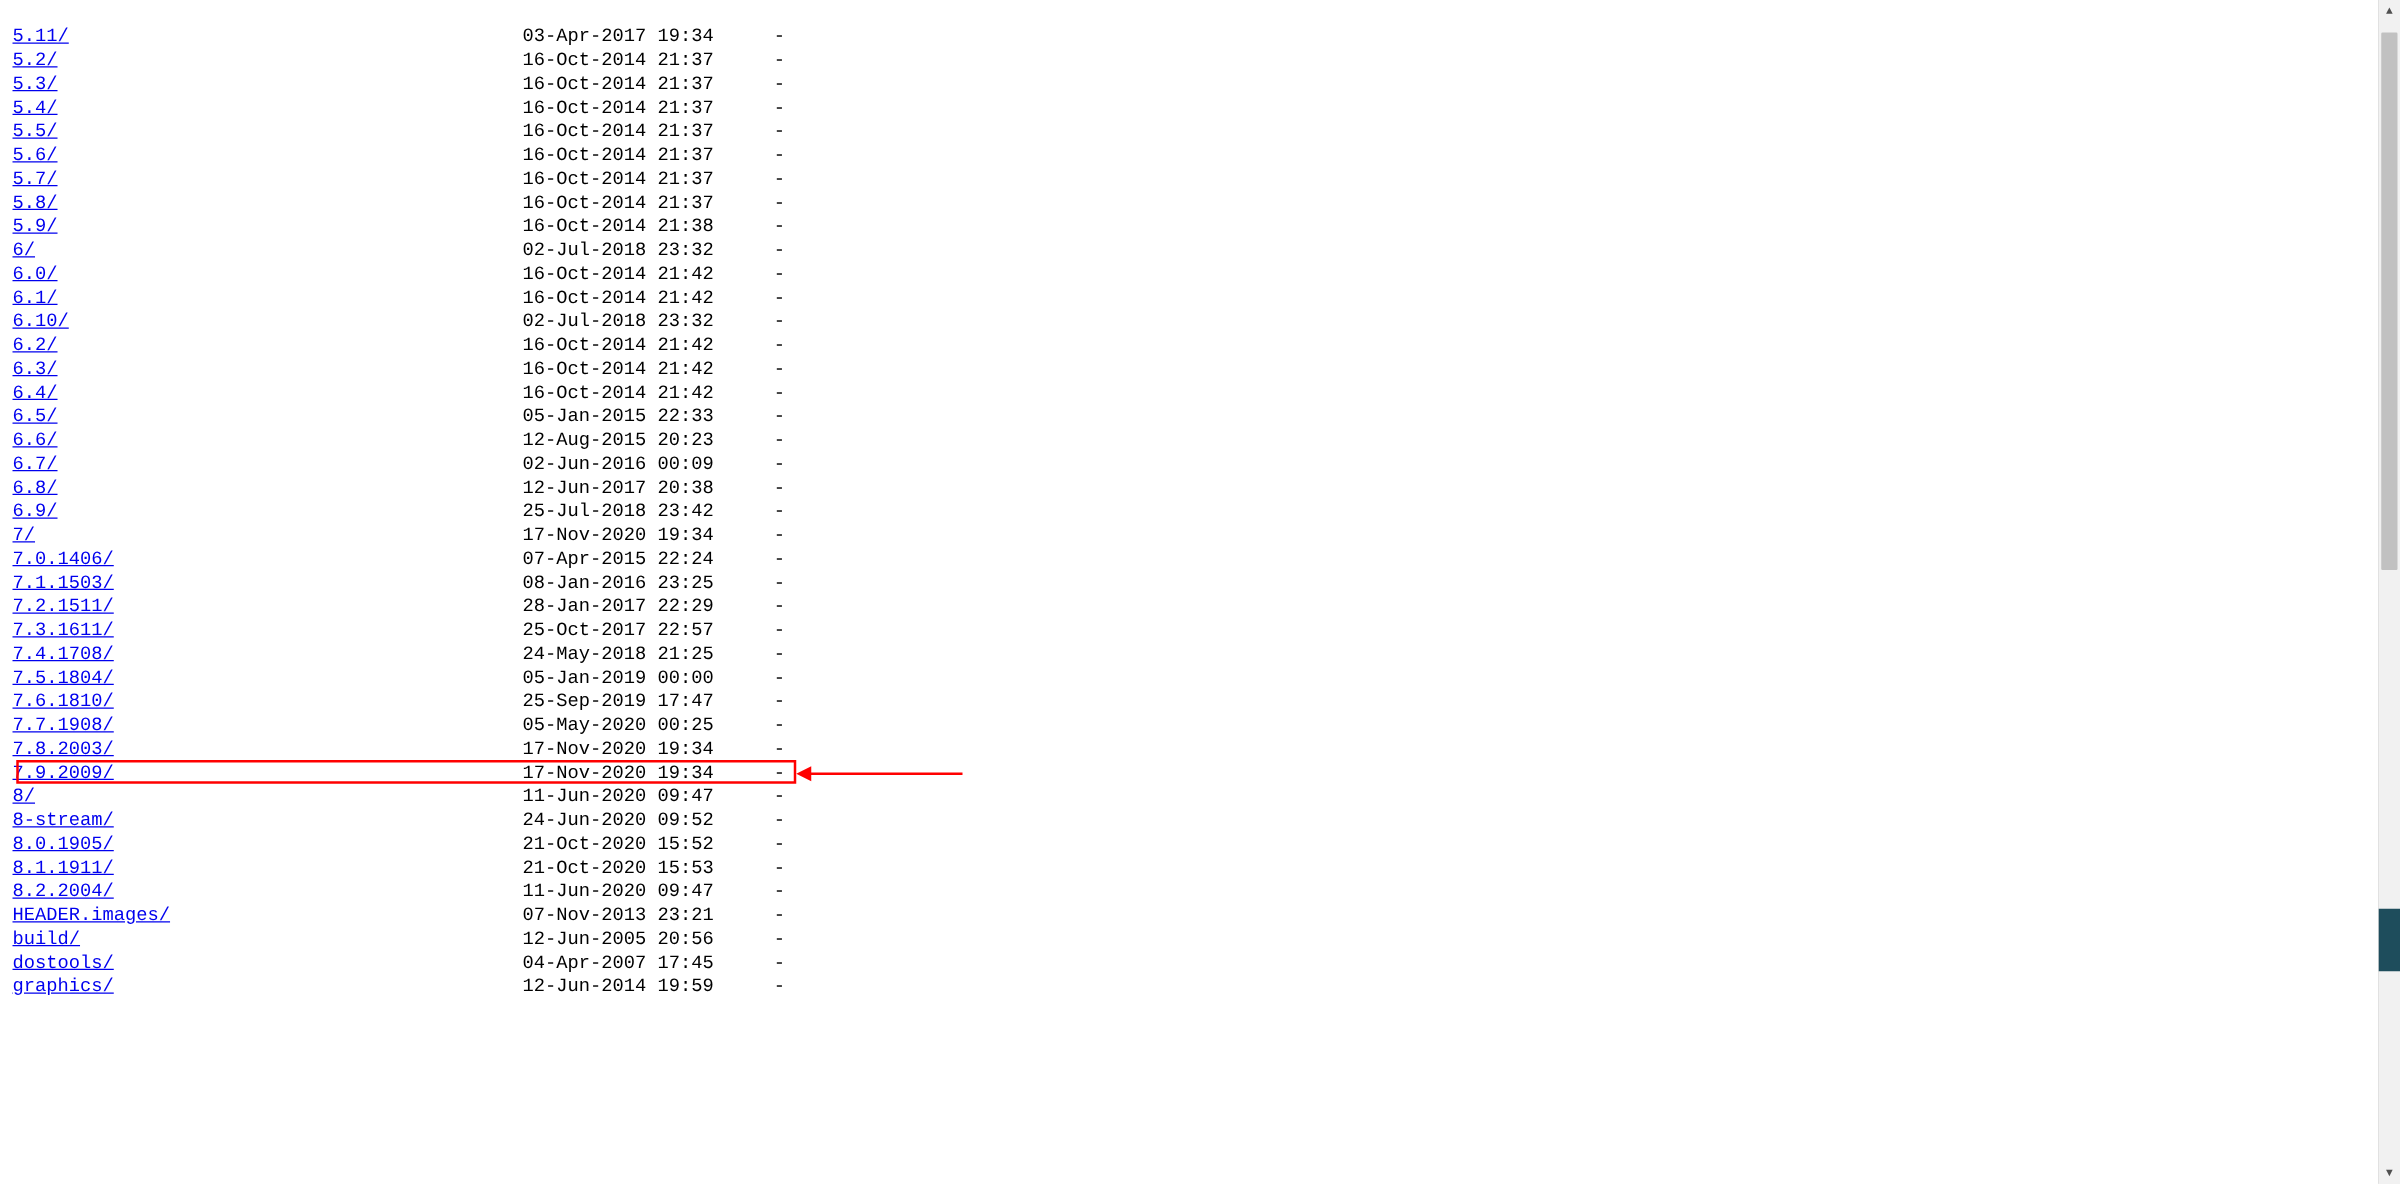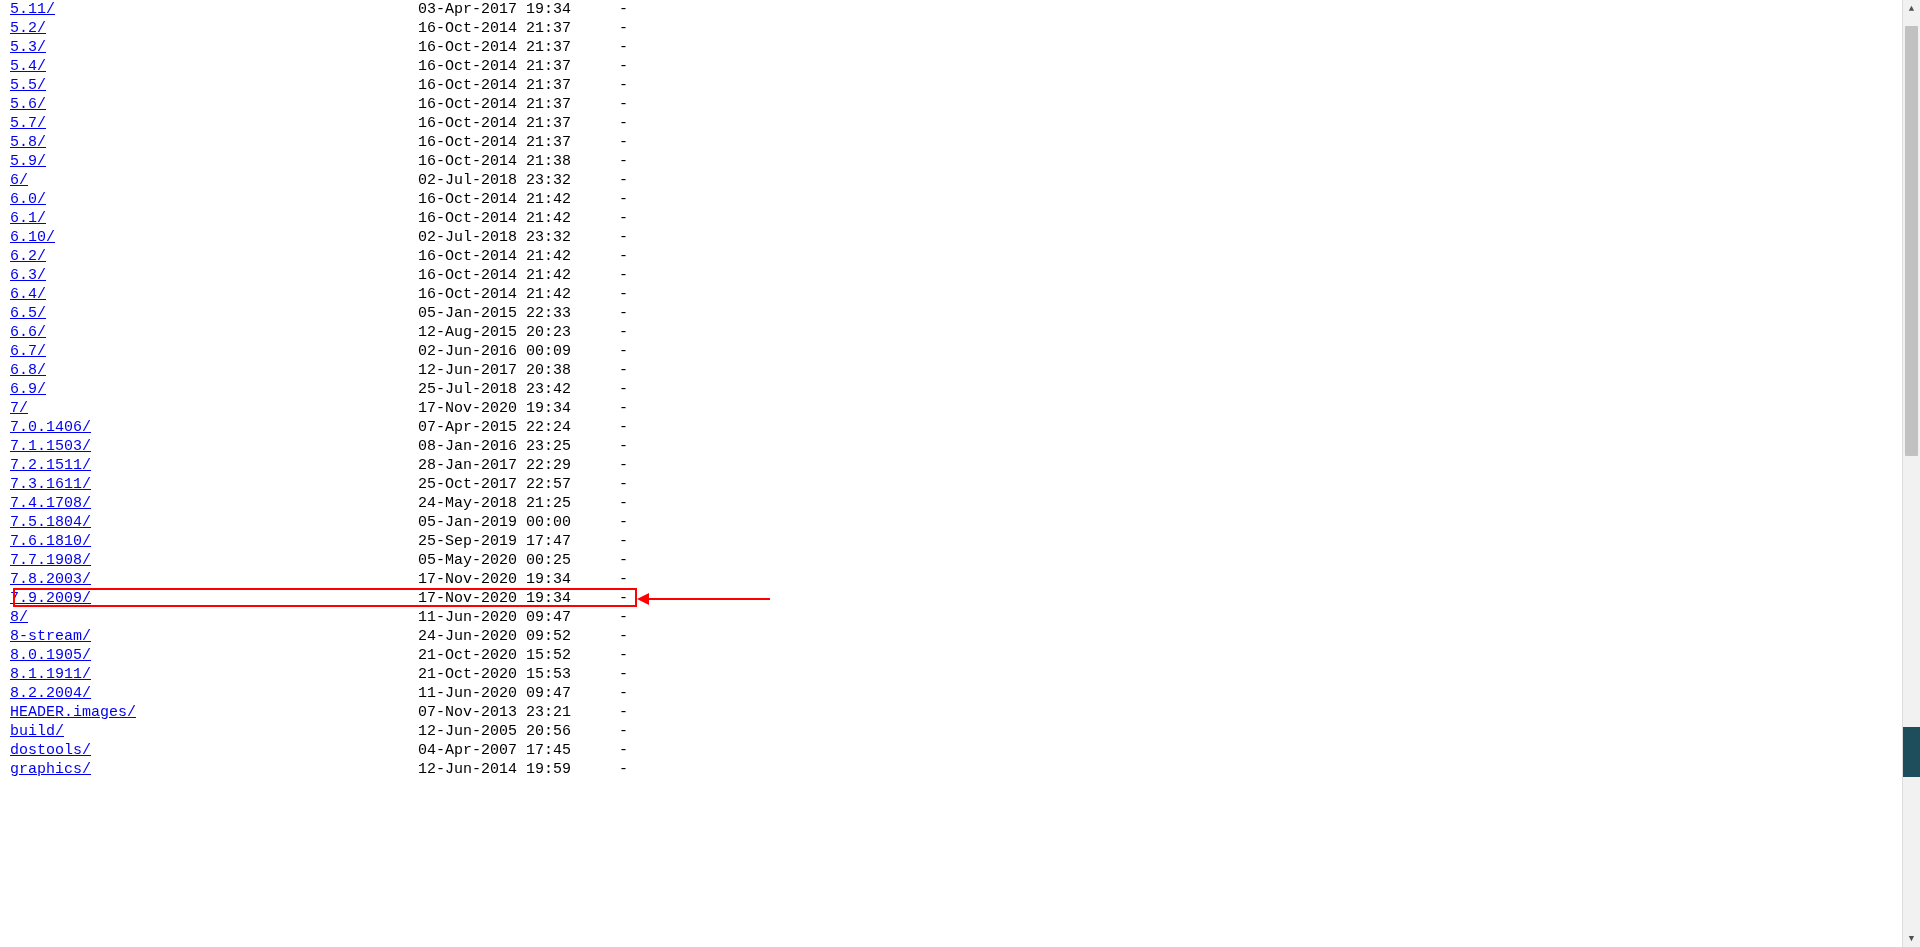--- a/index.html
+++ b/index.html
@@ -4,21 +4,21 @@
   <style>
     body {
       margin: 0;
       padding: 0;
       font-family: "Courier New", monospace;
       font-size: 15px;
       background: #ffffff;
       color: #000000;
     }
     .content {
-      padding: 0 10px;
+      padding: 20px 10px;
       white-space: pre;
       width: 1540px;
       overflow: hidden;
     }
     .row {
       line-height: 19px;
       height: 19px;
       display: flex;
       position: relative;
     }

